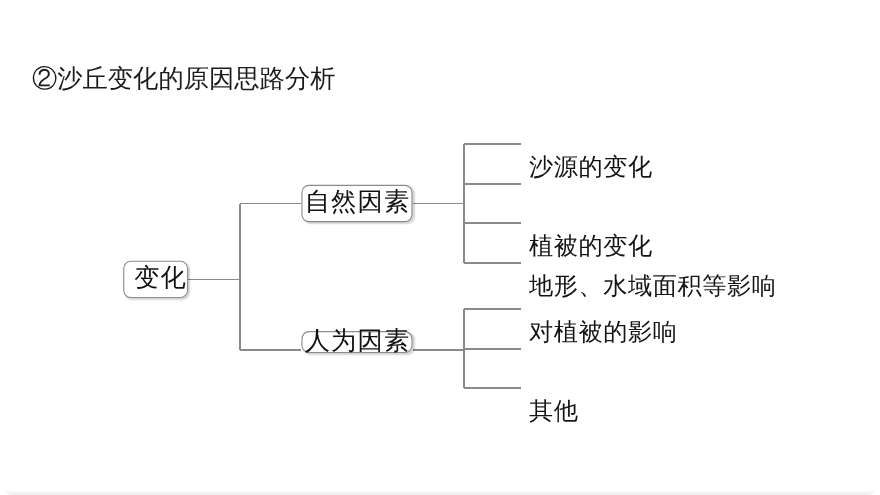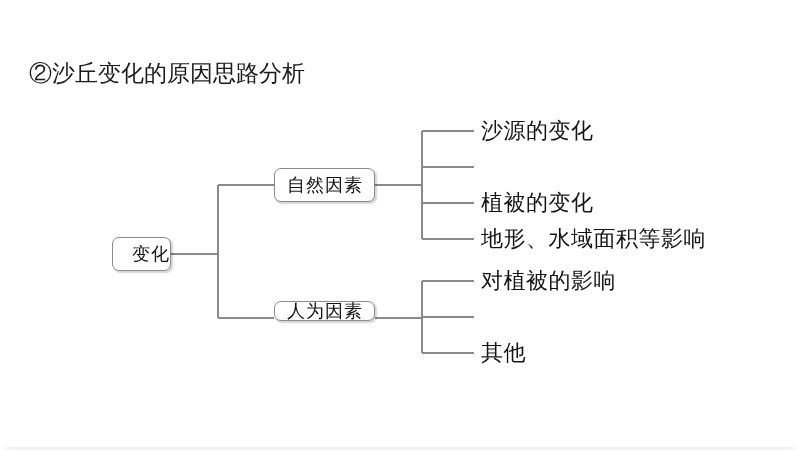--- a/index.html
+++ b/index.html
@@ -5,21 +5,21 @@
   html, body {
     margin: 0;
     padding: 0;
     background: #ffffff;
   }
   #page {
     position: relative;
     width: 800px;
     height: 450px;
     background: #ffffff;
-    font-family: Liberation Sans, sans-serif;
+    font-family: Liberation Mono, monospace;
     overflow: hidden;
     border-radius: 12px;
   }
   #bottom-strip {
     position: absolute;
     left: 0;
     bottom: 0;
     width: 800px;
     height: 3px;
     background: #f2f2f2;
@@ -54,21 +54,21 @@
     border-radius: 7px;
     background: #ffffff;
     color: #111111;
     display: flex;
     align-items: center;
     justify-content: center;
     white-space: nowrap;
     box-shadow: 1.5px 1.5px 1.5px rgba(0,0,0,0.17);
   }
   .node-label {
-    font-size: 18px;
+    font-size: 23px;
     line-height: 21px;
     letter-spacing: 1px;
     padding-left: 1px;
   }
   #node-root {
     left: 112px;
     top: 237px;
     width: 59px;
     height: 34px;
     justify-content: flex-end;
@@ -89,20 +89,21 @@
   
   .leaf {
     position: absolute;
     left: 481px;
     font-size: 22px;
     line-height: 22px;
     color: #141414;
     white-space: nowrap;
     letter-spacing: 0.5px;
     transform: translateY(-50%);
+    margin-top: 23px;
   }
 </style>
 </head>
 <body>
 
 <div id="page">
 
   <div id="title">②沙丘变化的原因思路分析</div>
 
   <svg id="wires" viewBox="0 0 800 450" xmlns="http://www.w3.org/2000/svg">

